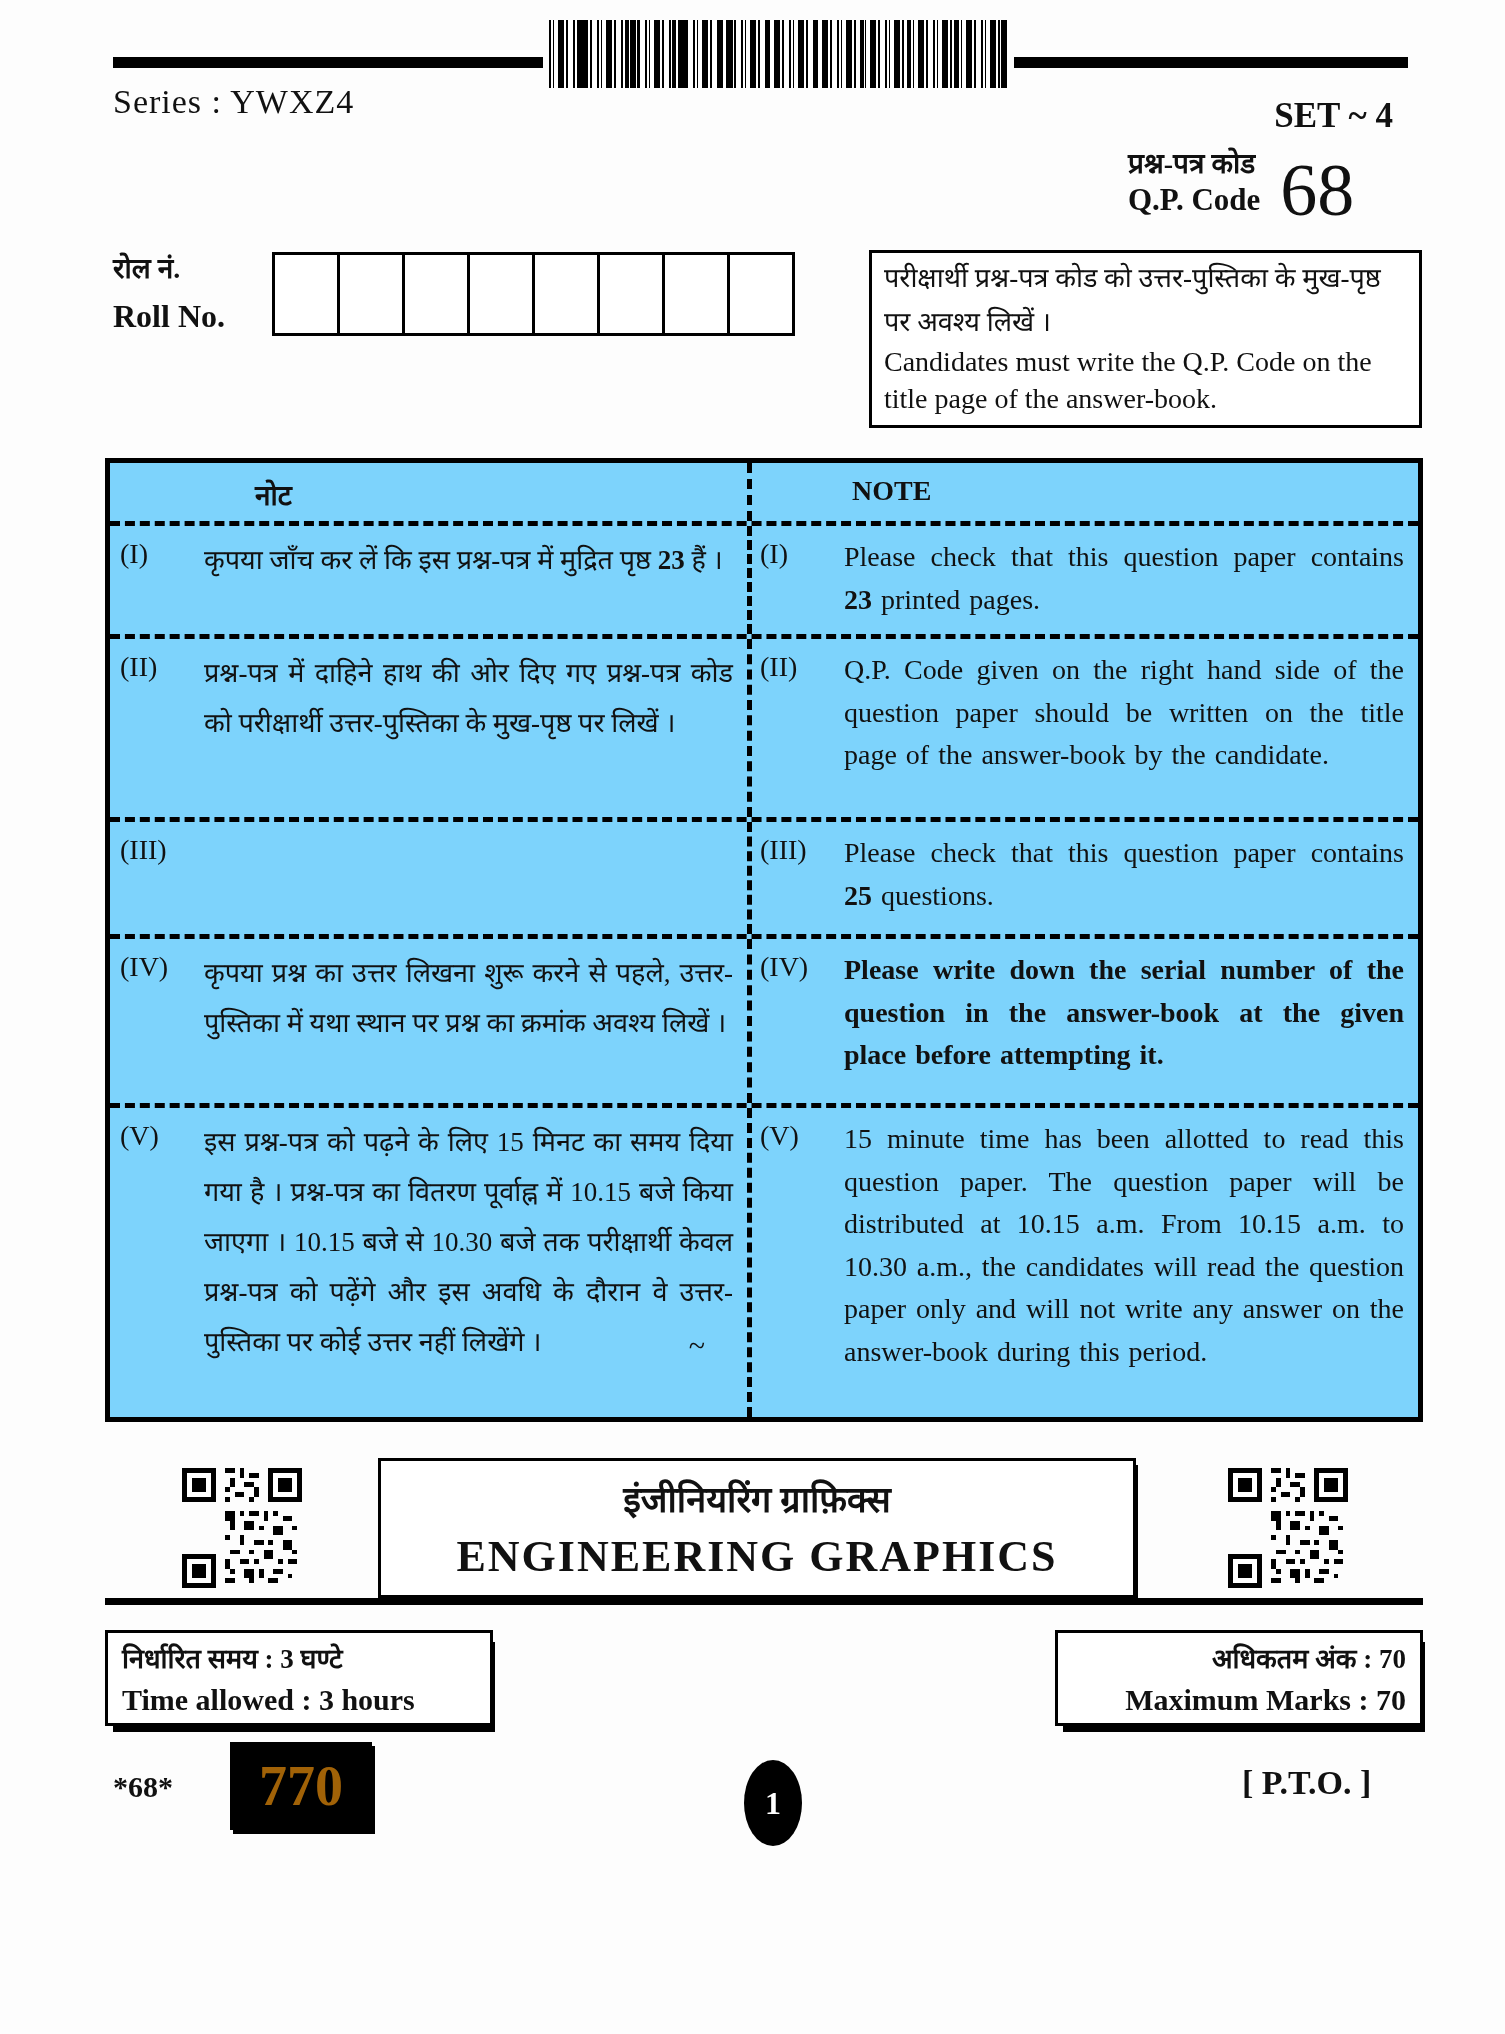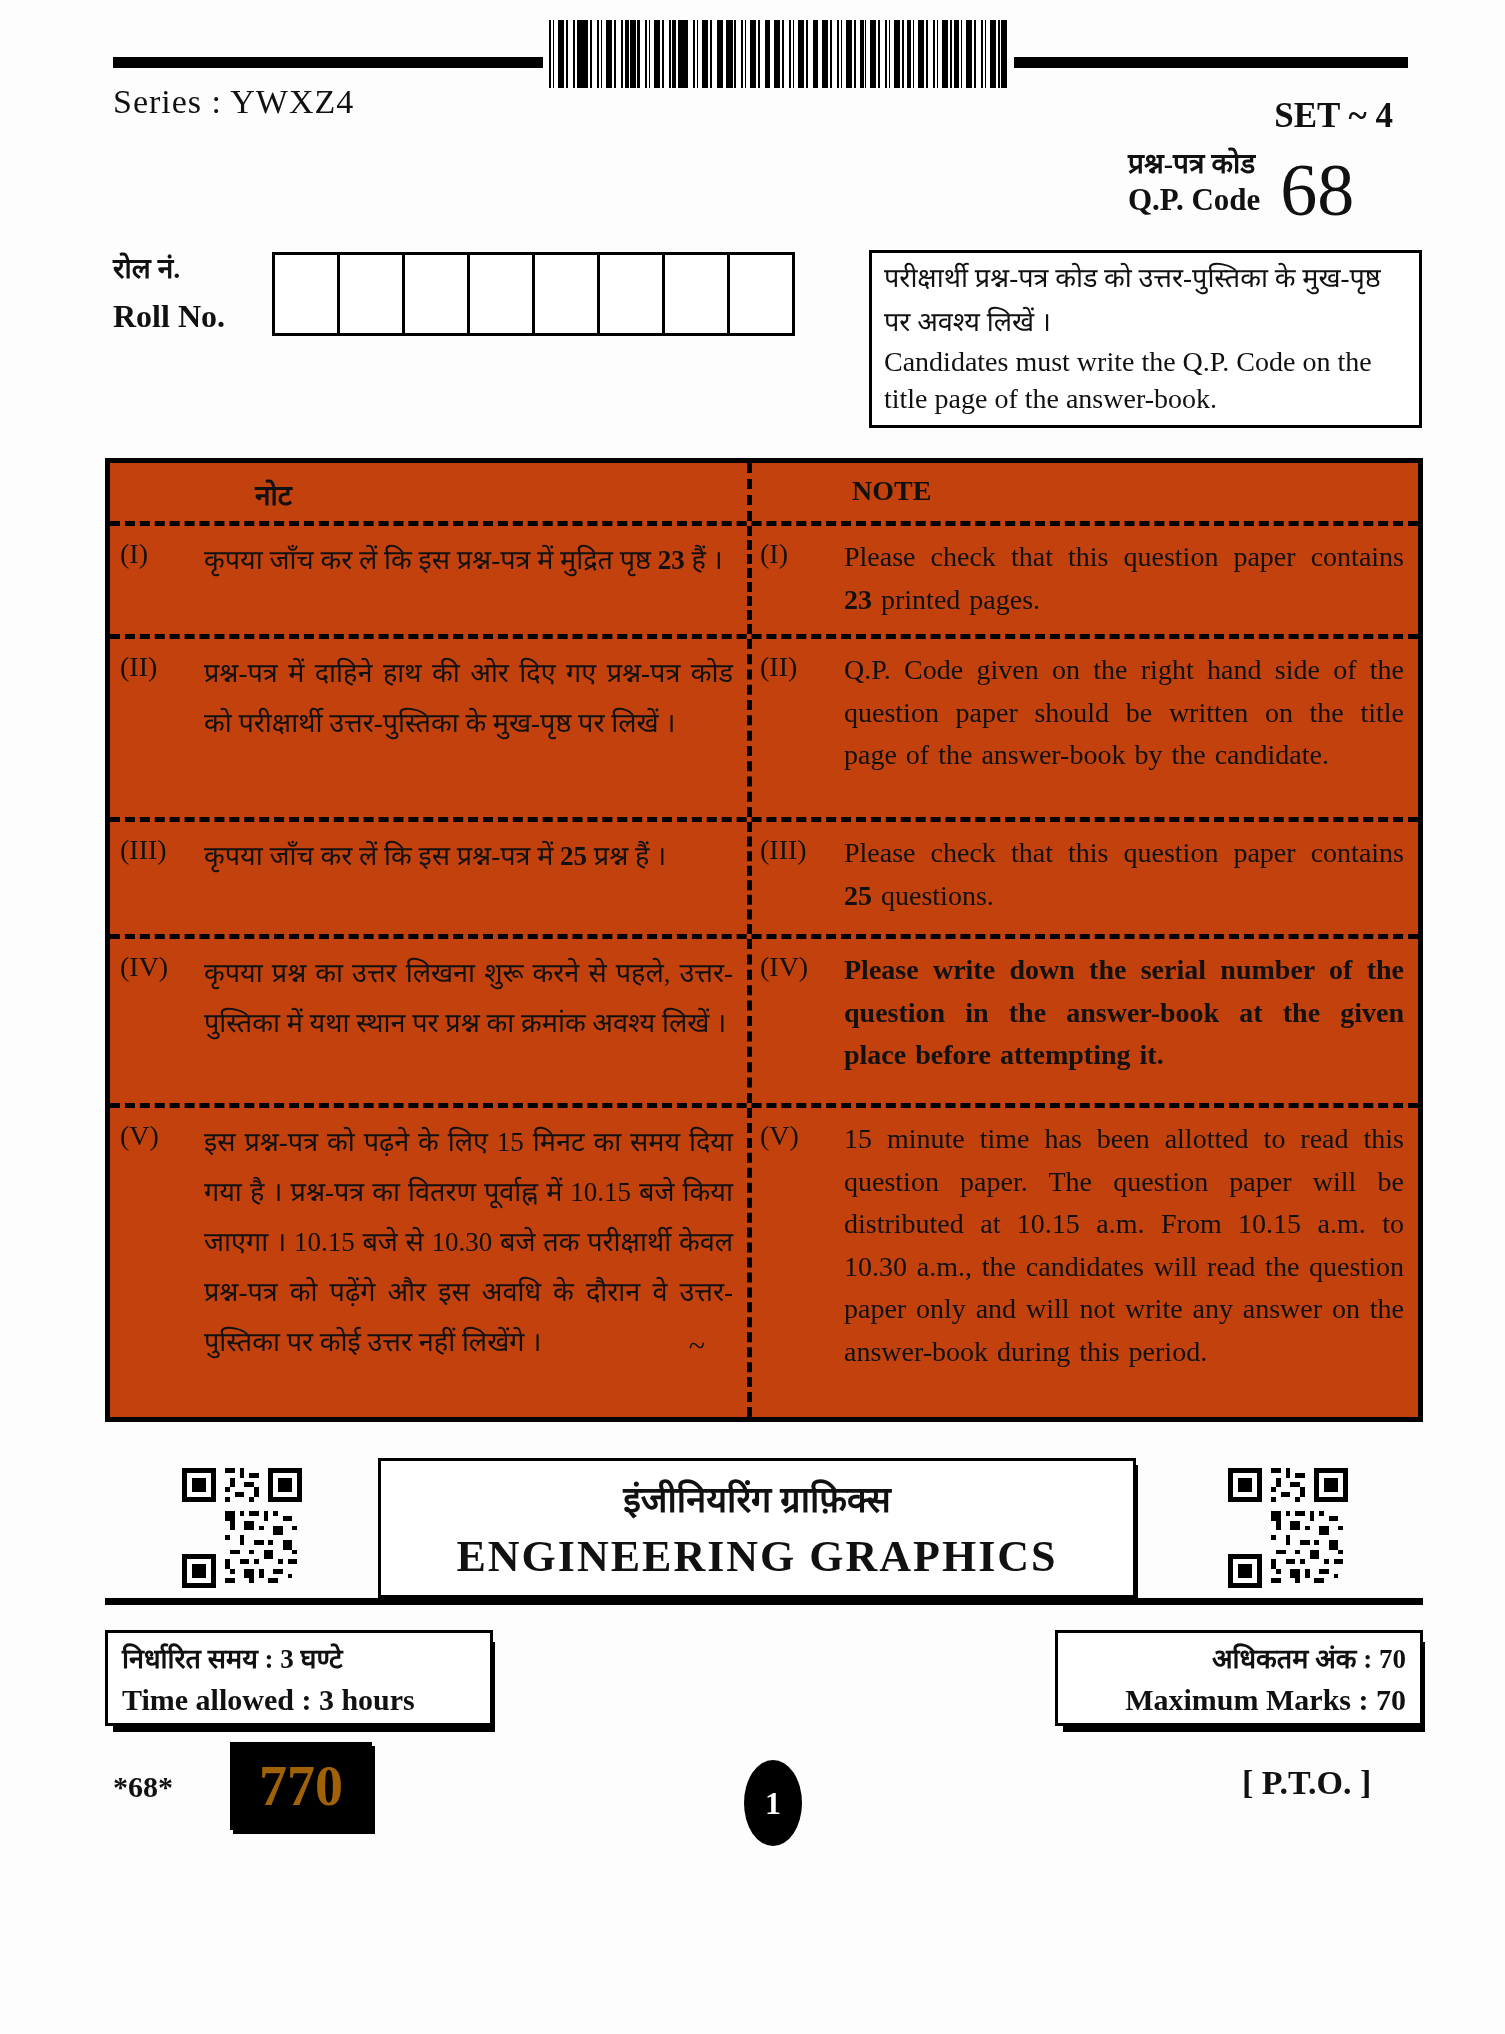--- a/index.html
+++ b/index.html
@@ -34,21 +34,21 @@
   .roll-box:first-child{margin-left:0;}
   .candidate-box{
     position:absolute;left:869px;top:250px;width:553px;height:178px;
     border:3px solid #000;padding:4px 12px;box-sizing:border-box;background:#fff;
   }
   .candidate-hi{font-size:27px;line-height:1.62;}
   .candidate-en{font-size:28px;line-height:1.32;}
   
   .note-table{
     position:absolute;left:105px;top:458px;width:1318px;height:964px;
-    border:5px solid #000;box-sizing:border-box;display:flex;flex-direction:column;background:#c2410c;
+    border:5px solid #000;box-sizing:border-box;display:flex;flex-direction:column;background:#7dd3fc;
   }
   .nt-row{display:flex;border-bottom:5px dashed #000;}
   .nt-row:last-child{border-bottom:none;flex:1;}
   .nt-cell{display:flex;box-sizing:border-box;}
   .nt-left{width:637px;padding:10px 0 6px 10px;}
   .nt-right{flex:1;border-left:5px dashed #000;padding:10px 0 6px 8px;}
   .nt-serial{flex:0 0 84px;font-size:28px;padding-top:2px;}
   .nt-text{flex:1;padding-right:14px;text-align:justify;}
   .nt-text.hi{font-size:27px;line-height:1.85;}
   .nt-text.en{font-size:28px;line-height:1.52;word-spacing:2px;}
@@ -165,21 +165,20 @@
           <div class="nt-text hi">प्रश्न-पत्र में दाहिने हाथ की ओर दिए गए प्रश्न-पत्र कोड को परीक्षार्थी उत्तर-पुस्तिका के मुख-पृष्ठ पर लिखें ।</div>
         </div>
         <div class="nt-cell nt-right">
           <span class="nt-serial">(II)</span>
           <div class="nt-text en">Q.P. Code given on the right hand side of the question paper should be written on the title page of the answer-book by the candidate.</div>
         </div>
       </div>
       <div class="nt-row r2">
         <div class="nt-cell nt-left">
           <span class="nt-serial">(III)</span>
-          <div class="nt-text hi">कृपया जाँच कर लें कि इस प्रश्न-पत्र में <b>25</b> प्रश्न हैं ।</div>
         </div>
         <div class="nt-cell nt-right">
           <span class="nt-serial">(III)</span>
           <div class="nt-text en">Please check that this question paper contains <b>25</b> questions.</div>
         </div>
       </div>
       <div class="nt-row r3">
         <div class="nt-cell nt-left">
           <span class="nt-serial">(IV)</span>
           <div class="nt-text hi">कृपया प्रश्न का उत्तर लिखना शुरू करने से पहले, उत्तर-पुस्तिका में यथा स्थान पर प्रश्न का क्रमांक अवश्य लिखें ।</div>

